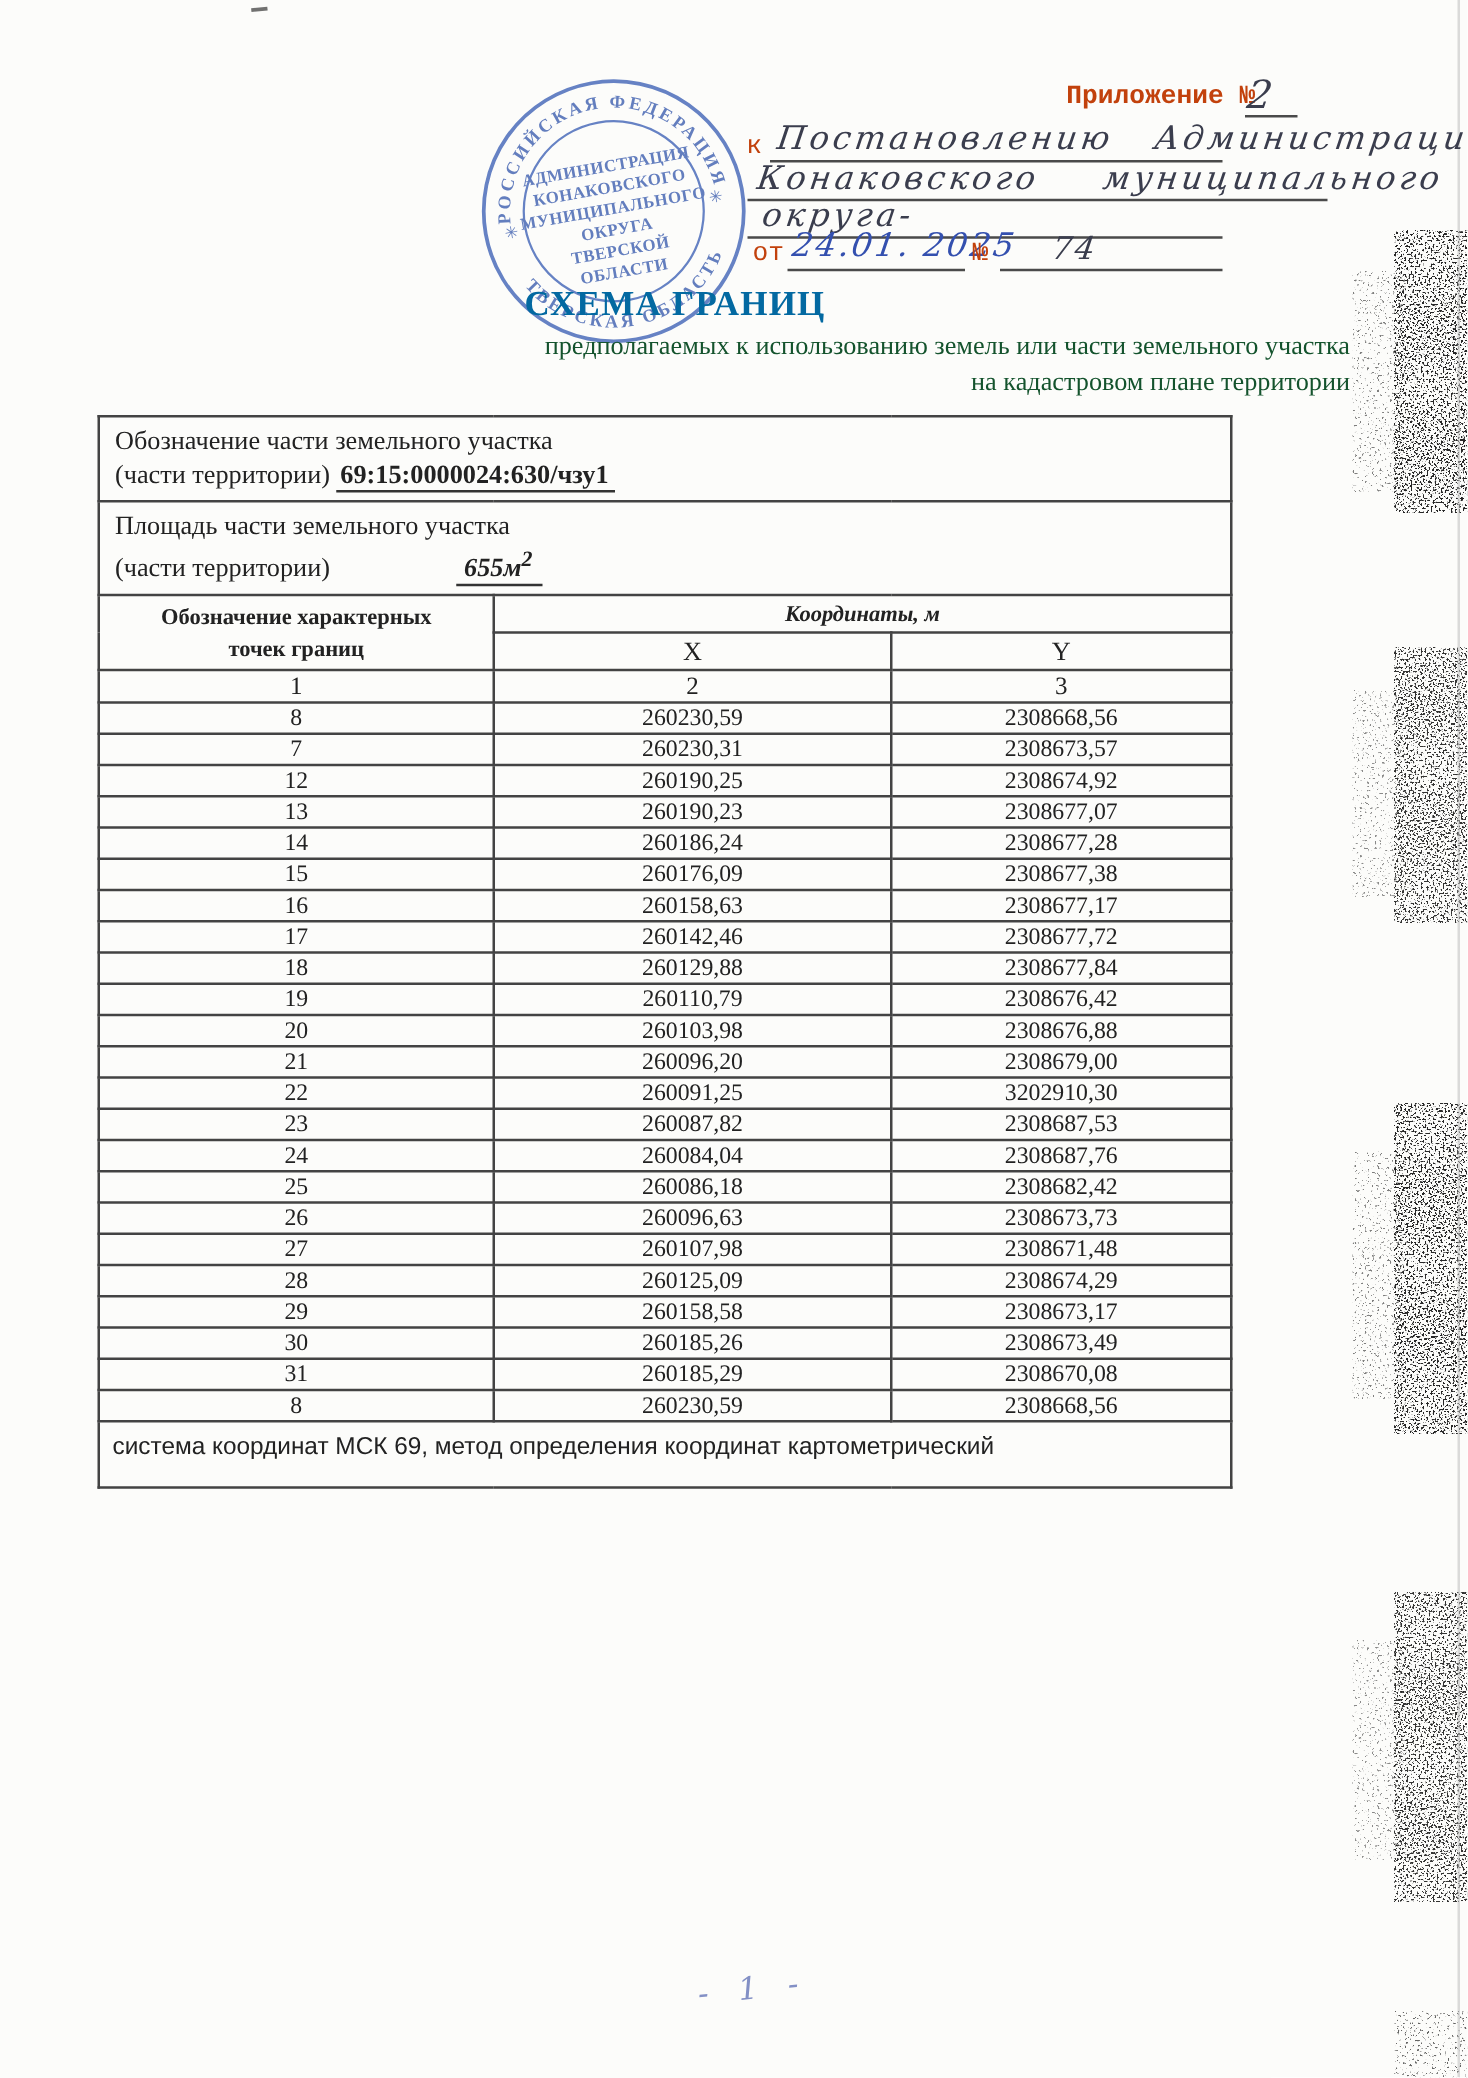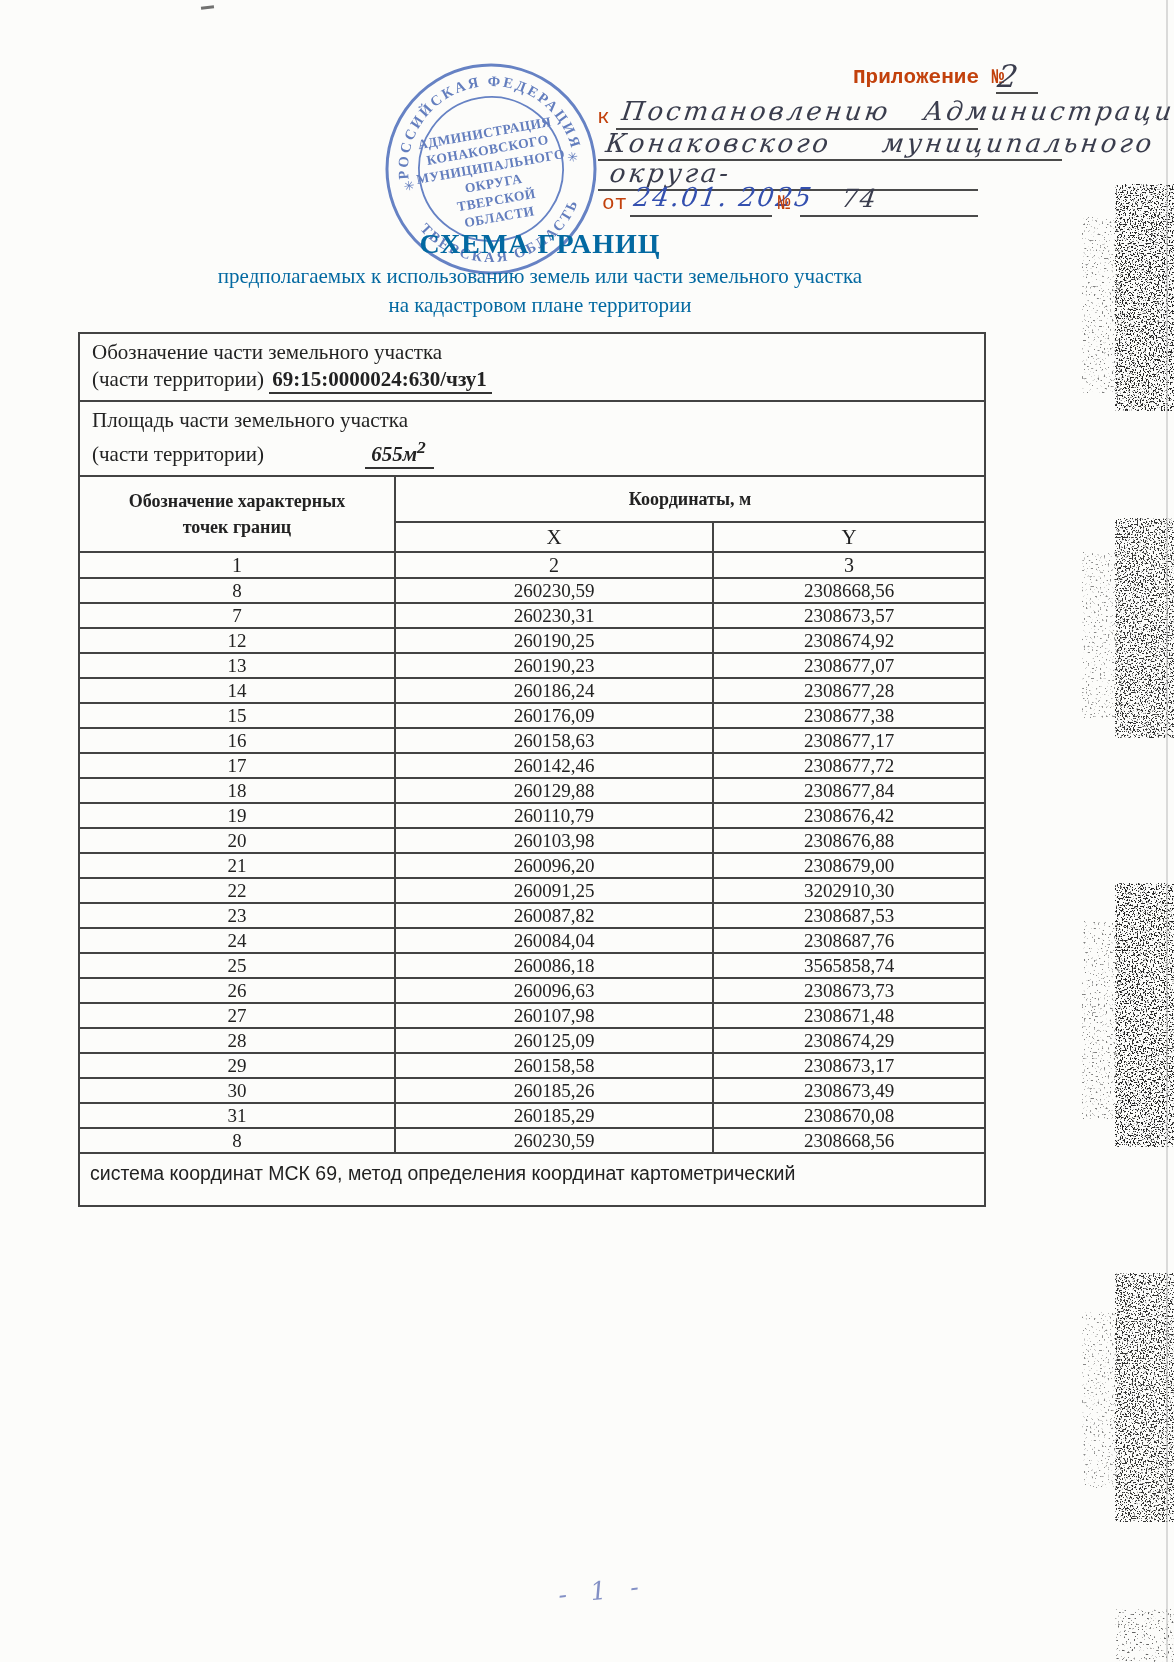--- a/index.html
+++ b/index.html
@@ -44,21 +44,21 @@
   .hw-l2 { position: absolute; left: 606px; top: 128px; font-size: 26px; letter-spacing: 3px; word-spacing: 40px; }
   .hw-l3 { position: absolute; left: 610px; top: 158px; font-size: 26px; letter-spacing: 3px; }
   .ot-prefix { position: absolute; left: 602px; top: 192px; font-size: 21px; }
   .hw-date   { position: absolute; left: 634px; top: 182px; font-size: 26px; letter-spacing: 2px; }
   .no-prefix { position: absolute; left: 778px; top: 192px; font-size: 21px; }
   .hw-num    { position: absolute; left: 842px; top: 184px; font-size: 25px; letter-spacing: 2px; }
 
   
   .title-wrap { position: absolute; left: 0; top: 228px; width: 1080px; text-align: center; }
   .doc-title { font-size: 28px; font-weight: 600; letter-spacing: 1px; color: #0369a1; }
-  .doc-sub   { font-size: 21px; margin-top: 4px; color: #0369a1; }
+  .doc-sub   { font-size: 21px; margin-top: 4px; color: #14532d; text-align: right; }
 
   
   .tbl-wrap { position: absolute; left: 78px; top: 332px; width: 906px; }
   table.main { border-collapse: collapse; width: 100%; table-layout: fixed;
                font-size: 19px; color: #222; }
   table.main td { border: 2px solid #434343; }
   .rowA td, .rowB td { padding: 5px 12px 7px 12px; font-size: 21px; line-height: 27px;
                        vertical-align: top; margin-left: 33px; }
   .u-val { font-weight: bold; border-bottom: 2px solid #333; padding: 0 5px 1px 3px; }
   .area-val { font-weight: bold; font-style: italic; border-bottom: 2px solid #333;
@@ -183,21 +183,21 @@
               <span>(части территории)</span>
               <span class="area-val"><span>655м</span><sup>2</sup></span>
             </div>
           </td>
         </tr>
         <tr class="hdr">
           <td rowspan="2">
             <div>Обозначение характерных</div>
             <div>точек границ</div>
           </td>
-          <td colspan="2" style="height:46px;">Координаты, м</td>
+          <td colspan="2" style="height:30px;font-style:italic;">Координаты, м</td>
         </tr>
         <tr class="hdr-xy">
           <td>X</td>
           <td>Y</td>
         </tr>
         <tr class="col-nums">
           <td>1</td>
           <td>2</td>
           <td>3</td>
         </tr>
@@ -274,21 +274,21 @@
             <td>2308687,53</td>
           </tr>
           <tr class="data-row">
             <td>24</td>
             <td>260084,04</td>
             <td>2308687,76</td>
           </tr>
           <tr class="data-row">
             <td>25</td>
             <td>260086,18</td>
-            <td>3565858,74</td>
+            <td>2308682,42</td>
           </tr>
           <tr class="data-row">
             <td>26</td>
             <td>260096,63</td>
             <td>2308673,73</td>
           </tr>
           <tr class="data-row">
             <td>27</td>
             <td>260107,98</td>
             <td>2308671,48</td>

